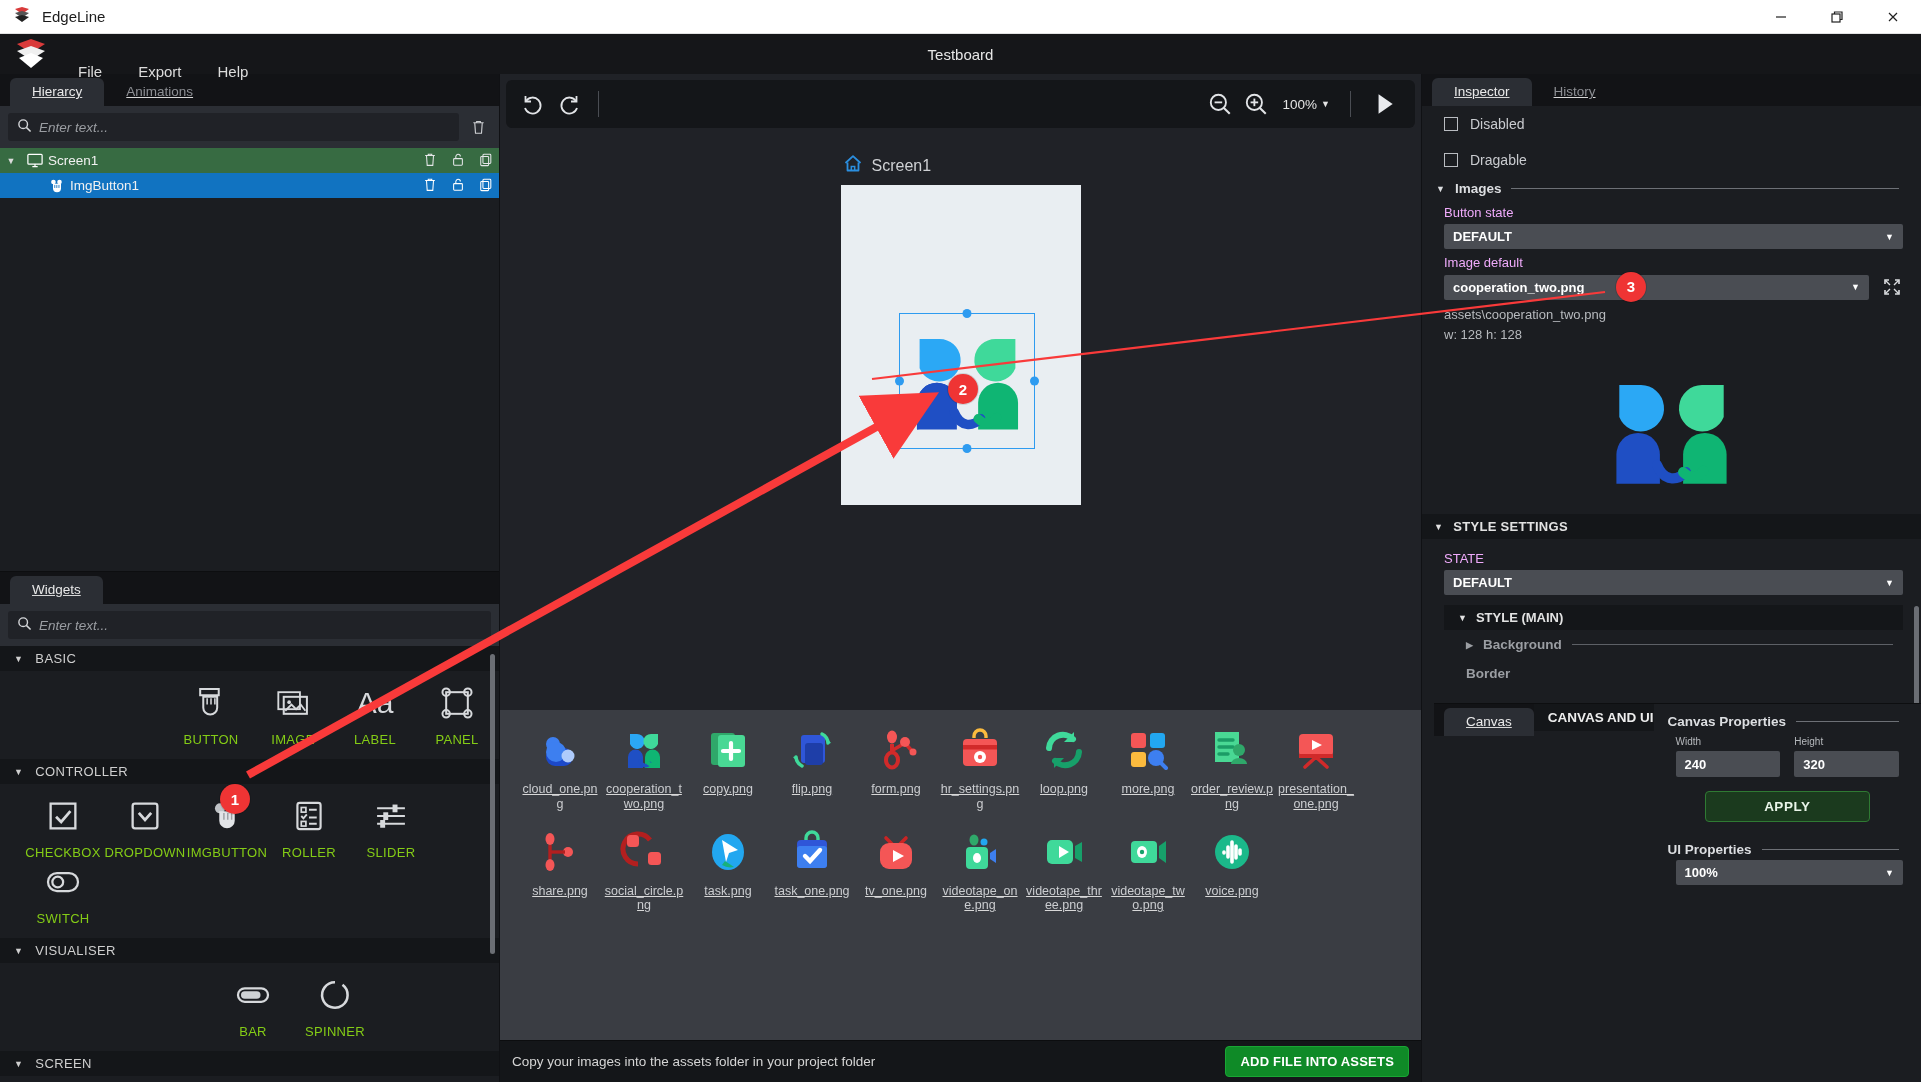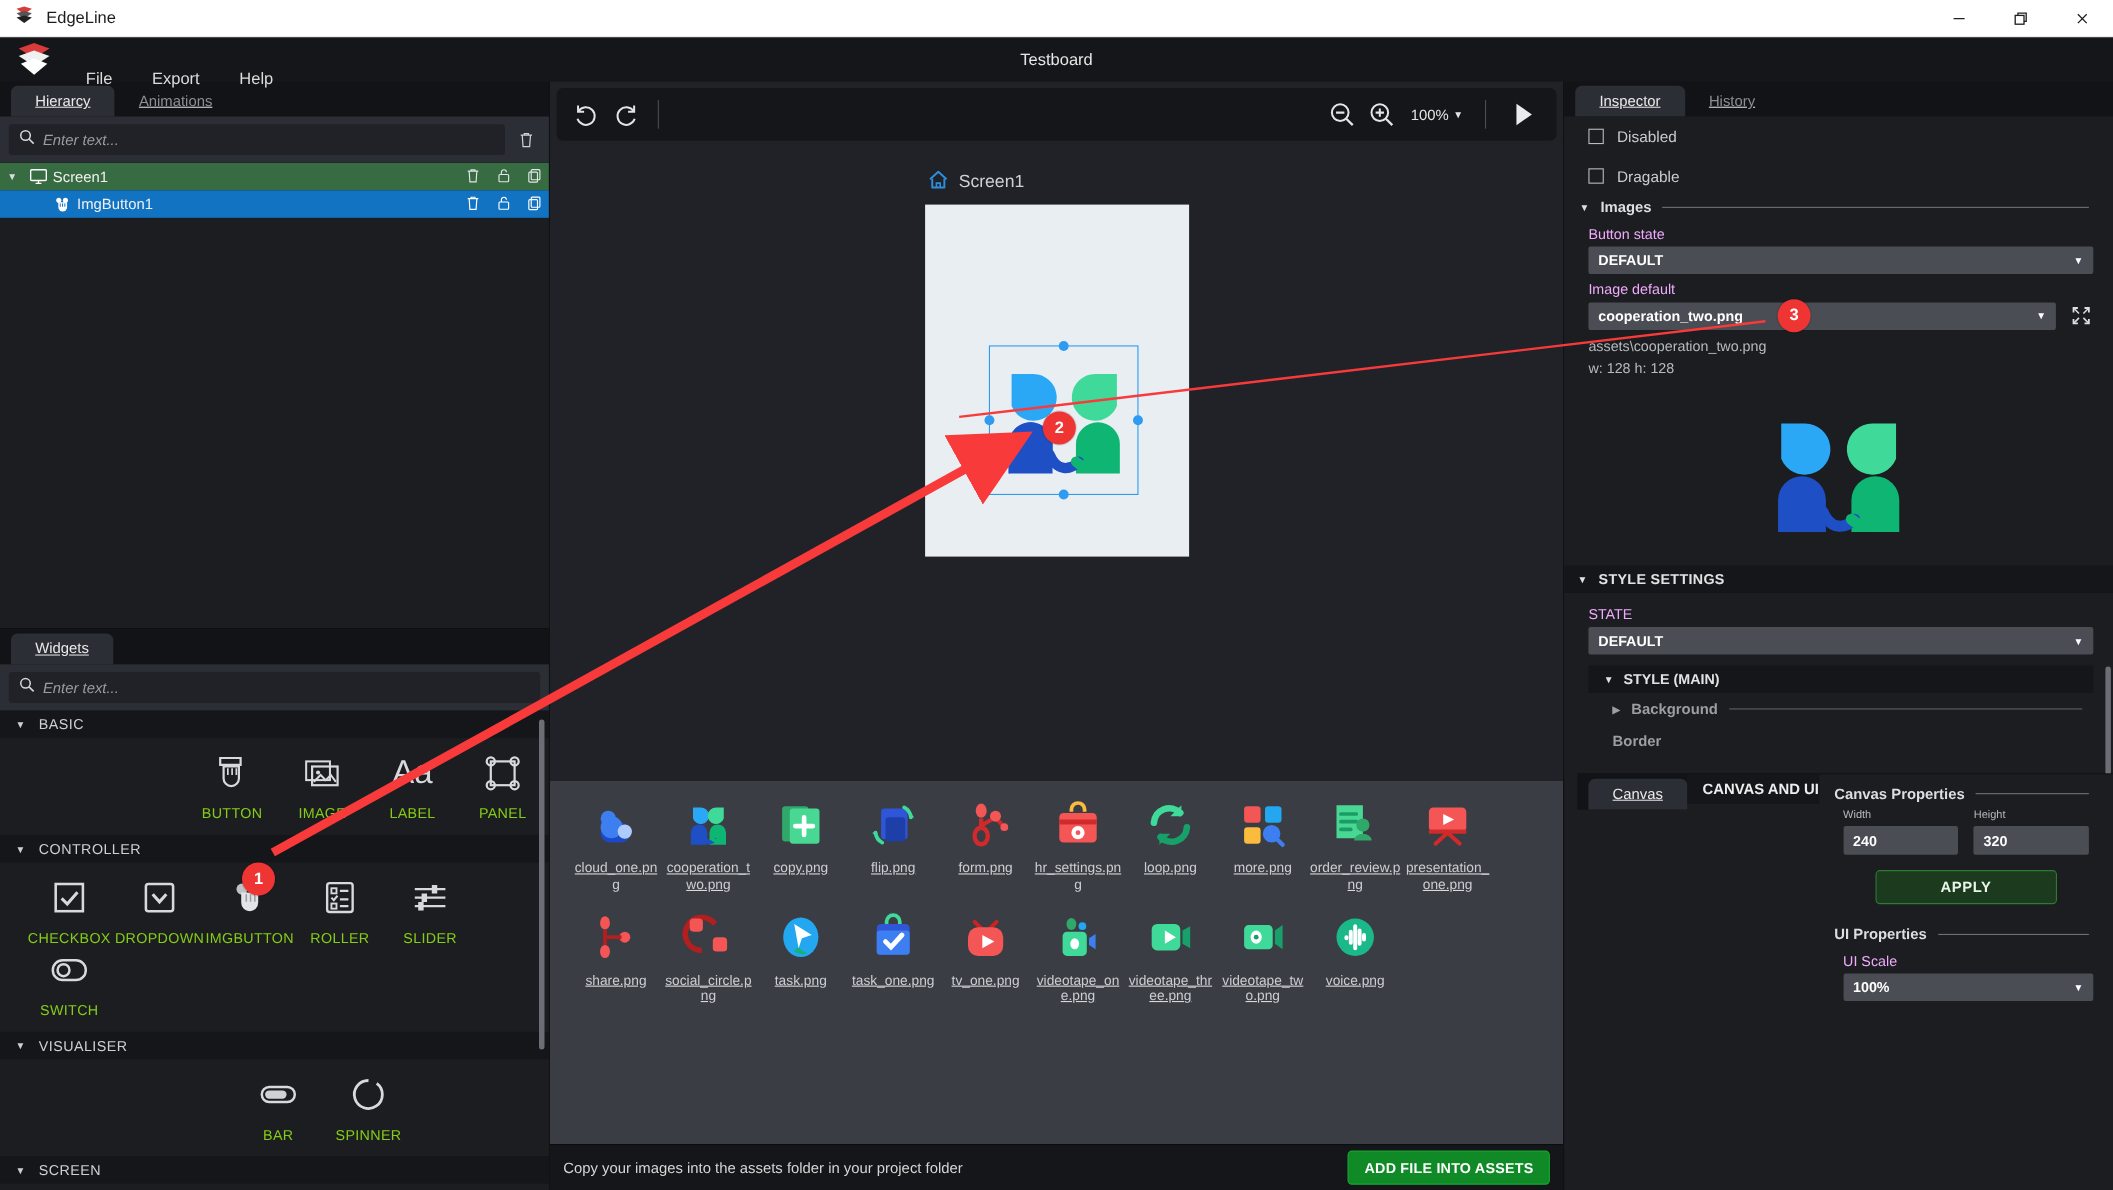--- a/index.html
+++ b/index.html
@@ -844,21 +844,20 @@
             <div class="inp">320</div>
           </div>
         </div>
         <div class="apply-wrap">
           <div class="btn-apply">APPLY</div>
         </div>
         <div class="sect-head" style="padding-top:14px">
           <span>UI Properties</span>
           <span class="rule"></span>
         </div>
-        <div class="fld-label">UI Scale</div>
         <div class="select">
           <span class="cv">100%</span>
           <span class="car">▼</span>
         </div>
       </div>
     </div>
   </div>
 </div>
 
 <svg class="anno" width="1921" height="1082" viewBox="0 0 1921 1082">

